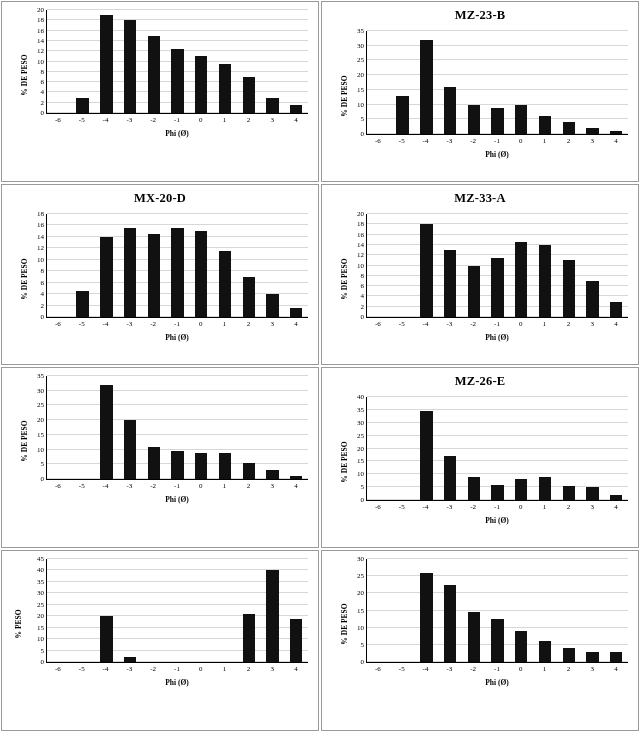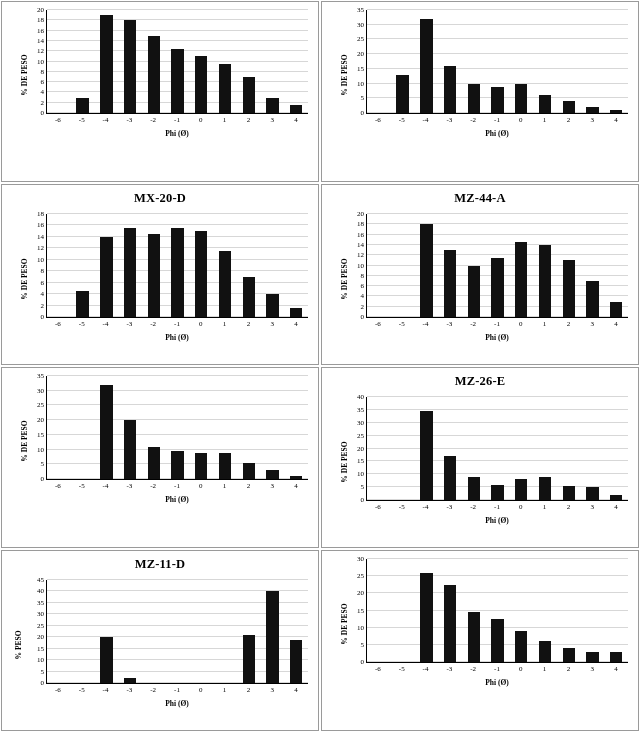--- a/index.html
+++ b/index.html
@@ -211,20 +211,21 @@
           <div class="xtick">0</div>
           <div class="xtick">1</div>
           <div class="xtick">2</div>
           <div class="xtick">3</div>
           <div class="xtick">4</div>
         </div>
         <div class="xlabel">Phi (Ø)</div>
       </div>
     </div>
     <div class="panel">
+      <div class="panel-title">MZ-23-B</div>
       <div class="plot-wrap">
         <div class="ylabel">% DE PESO</div>
         <div class="plot">
           <div class="gridline" style="bottom: 0%;">
             <span class="ytick">0</span>
           </div>
           <div class="gridline" style="bottom: 14.2857%;">
             <span class="ytick">5</span>
           </div>
           <div class="gridline" style="bottom: 28.5714%;">
@@ -378,21 +379,21 @@
           <div class="xtick">0</div>
           <div class="xtick">1</div>
           <div class="xtick">2</div>
           <div class="xtick">3</div>
           <div class="xtick">4</div>
         </div>
         <div class="xlabel">Phi (Ø)</div>
       </div>
     </div>
     <div class="panel">
-      <div class="panel-title">MZ-44-A</div>
+      <div class="panel-title">MZ-33-A</div>
       <div class="plot-wrap">
         <div class="ylabel">% DE PESO</div>
         <div class="plot">
           <div class="gridline" style="bottom: 0%;">
             <span class="ytick">0</span>
           </div>
           <div class="gridline" style="bottom: 10%;">
             <span class="ytick">2</span>
           </div>
           <div class="gridline" style="bottom: 20%;">
@@ -632,21 +633,20 @@
           <div class="xtick">0</div>
           <div class="xtick">1</div>
           <div class="xtick">2</div>
           <div class="xtick">3</div>
           <div class="xtick">4</div>
         </div>
         <div class="xlabel">Phi (Ø)</div>
       </div>
     </div>
     <div class="panel">
-      <div class="panel-title">MZ-11-D</div>
       <div class="plot-wrap">
         <div class="ylabel">% PESO</div>
         <div class="plot">
           <div class="gridline" style="bottom: 0%;">
             <span class="ytick">0</span>
           </div>
           <div class="gridline" style="bottom: 11.1111%;">
             <span class="ytick">5</span>
           </div>
           <div class="gridline" style="bottom: 22.2222%;">

